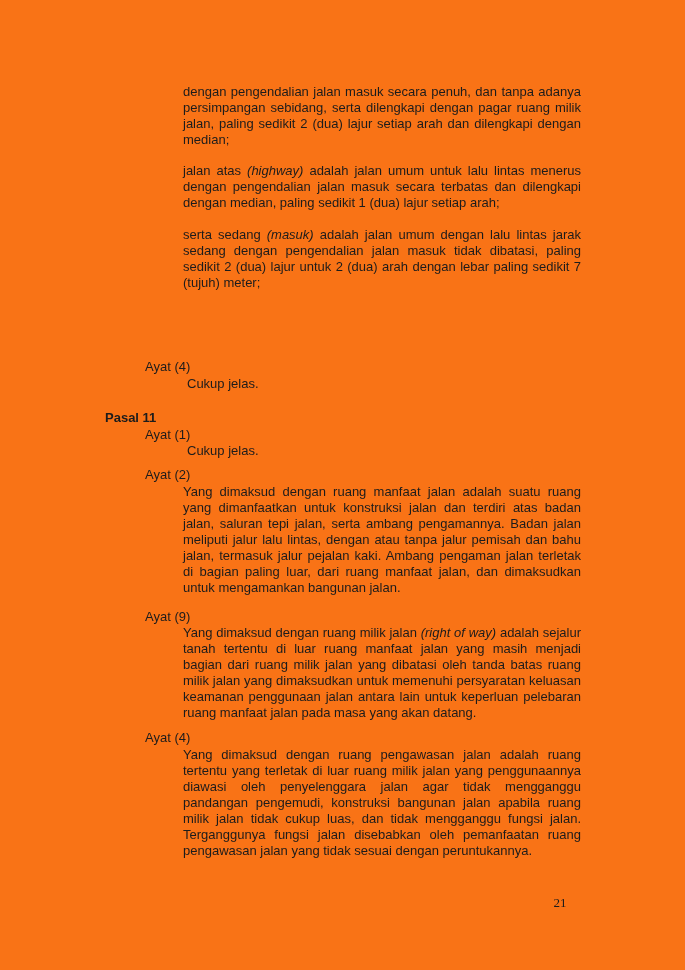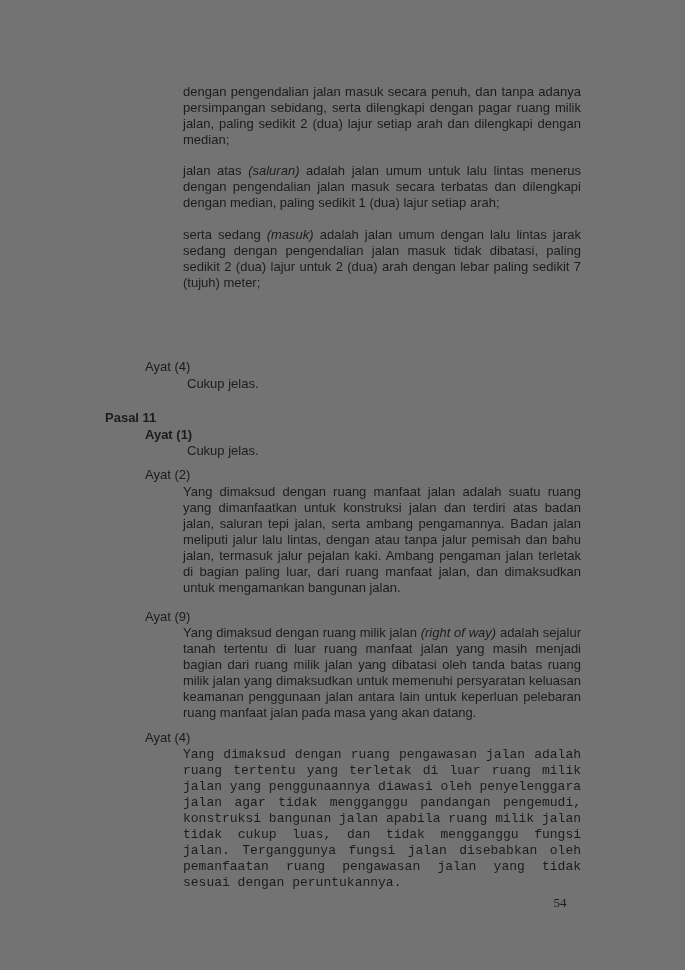--- a/index.html
+++ b/index.html
@@ -4,21 +4,21 @@
 <style>
   html, body {
     margin: 0;
     padding: 0;
     background: #ffffff;
   }
   .page {
     position: relative;
     width: 685px;
     height: 970px;
-    background: #737373;
+    background: #f97316;
     font-family: "Liberation Sans", sans-serif;
     font-size: 13px;
     line-height: 16px;
     color: #1c1c1c;
     overflow: hidden;
   }
   .para {
     position: absolute;
     left: 183px;
     width: 398px;
@@ -56,37 +56,37 @@
     color: #1c1c1c;
   }
   
   .p1 { top: 84px; }
   .p2 { top: 163px; }
   .p3 { top: 227px; }
   .p4 { top: 303px; }
   .prev-ayat-label { top: 359px; }
   .prev-ayat-body  { top: 376px; }
   .pasal-11        { top: 410px; }
-  .a1-label { top: 427px; font-weight: bold; }
+  .a1-label { top: 427px; }
   .a1-body  { top: 443px; }
   .a2-label { top: 467px; }
   .p5       { top: 484px; }
   .a3-label { top: 609px; }
   .p6       { top: 625px; }
   .a4-label { top: 730px; }
-  .p7       { top: 747px; font-family: Liberation Mono, monospace; }
+  .p7       { top: 747px; }
 </style>
 </head>
 <body>
 
 <div class="page">
 
   <p class="para p1"><span>dengan pengendalian jalan masuk secara penuh, dan tanpa adanya persimpangan sebidang, serta dilengkapi dengan pagar ruang milik jalan, paling sedikit 2 (dua) lajur setiap arah dan dilengkapi dengan median;</span></p>
 
-  <p class="para p2"><span>jalan atas </span><span class="it">(saluran)</span><span> adalah jalan umum untuk lalu lintas menerus dengan pengendalian jalan masuk secara terbatas dan dilengkapi dengan median, paling sedikit 1 (dua) lajur setiap arah;</span></p>
+  <p class="para p2"><span>jalan atas </span><span class="it">(highway)</span><span> adalah jalan umum untuk lalu lintas menerus dengan pengendalian jalan masuk secara terbatas dan dilengkapi dengan median, paling sedikit 1 (dua) lajur setiap arah;</span></p>
 
   <p class="para p3"><span>serta sedang </span><span class="it">(masuk)</span><span> adalah jalan umum dengan lalu lintas jarak sedang dengan pengendalian jalan masuk tidak dibatasi, paling sedikit 2 (dua) lajur untuk 2 (dua) arah dengan lebar paling sedikit 7 (tujuh) meter;</span></p>
 
 
   <div class="ayat-label prev-ayat-label">Ayat (4)</div>
   <div class="cukup prev-ayat-body">Cukup jelas.</div>
 
   <div class="pasal-title pasal-11">Pasal 11</div>
 
   <div class="ayat-label a1-label">Ayat (1)</div>
@@ -94,15 +94,15 @@
 
   <div class="ayat-label a2-label">Ayat (2)</div>
   <p class="para p5"><span>Yang dimaksud dengan ruang manfaat jalan adalah suatu ruang yang dimanfaatkan untuk konstruksi jalan dan terdiri atas badan jalan, saluran tepi jalan, serta ambang pengamannya. Badan jalan meliputi jalur lalu lintas, dengan atau tanpa jalur pemisah dan bahu jalan, termasuk jalur pejalan kaki. Ambang pengaman jalan terletak di bagian paling luar, dari ruang manfaat jalan, dan dimaksudkan untuk mengamankan bangunan jalan.</span></p>
 
   <div class="ayat-label a3-label">Ayat (9)</div>
   <p class="para p6"><span>Yang dimaksud dengan ruang milik jalan </span><span class="it">(right of way)</span><span> adalah sejalur tanah tertentu di luar ruang manfaat jalan yang masih menjadi bagian dari ruang milik jalan yang dibatasi oleh tanda batas ruang milik jalan yang dimaksudkan untuk memenuhi persyaratan keluasan keamanan penggunaan jalan antara lain untuk keperluan pelebaran ruang manfaat jalan pada masa yang akan datang.</span></p>
 
   <div class="ayat-label a4-label">Ayat (4)</div>
   <p class="para p7"><span>Yang dimaksud dengan ruang pengawasan jalan adalah ruang tertentu yang terletak di luar ruang milik jalan yang penggunaannya diawasi oleh penyelenggara jalan agar tidak mengganggu pandangan pengemudi, konstruksi bangunan jalan apabila ruang milik jalan tidak cukup luas, dan tidak mengganggu fungsi jalan. Terganggunya fungsi jalan disebabkan oleh pemanfaatan ruang pengawasan jalan yang tidak sesuai dengan peruntukannya.</span></p>
 
-  <div class="page-number">54</div>
+  <div class="page-number">21</div>
 
 </div>
 
 </body></html>

